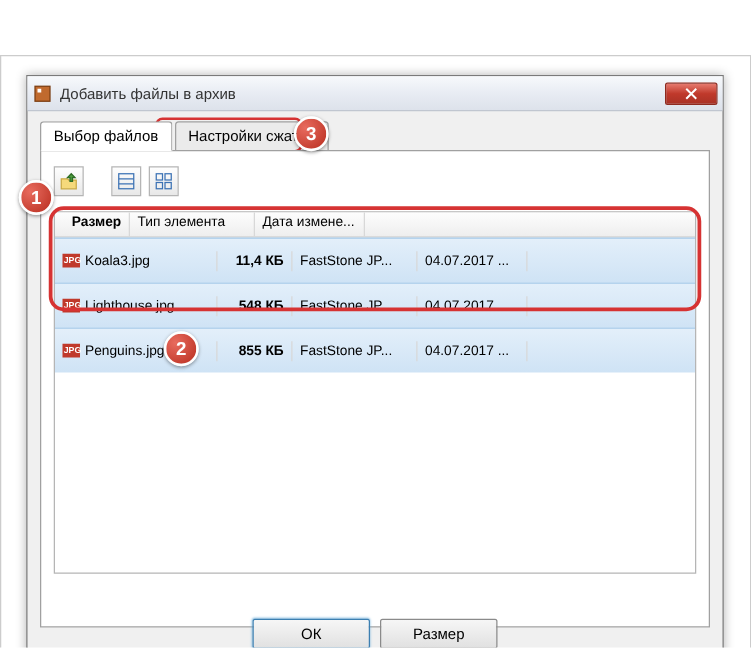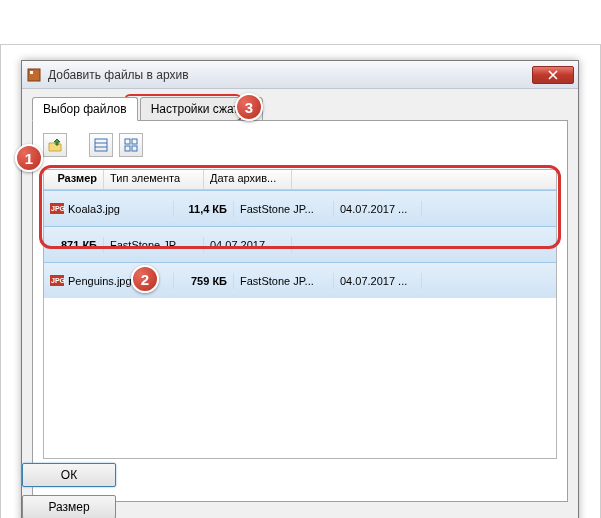--- a/index.html
+++ b/index.html
@@ -200,21 +200,20 @@
     padding-left:1px;
     line-height:11px;
   }
   .button-row {
     position:absolute;
     bottom: 10px;
     left: 0; right: 0;
     display:flex;
     justify-content:center;
     gap: 8px;
-    flex-direction: column;
   }
   .btn {
     width: 94px;
     height: 24px;
     border: 1px solid #8a8a8a;
     background: linear-gradient(to bottom,#f6f6f6,#e1e1e1);
     font-size: 12px;
     display:flex;align-items:center;justify-content:center;
     border-radius: 2px;
   }
@@ -295,43 +294,47 @@
               <rect x="8" y="8" width="5" height="5" fill="none" stroke="#3c72b4"></rect>
             </svg>
           </div>
         </div>
 
         <div class="file-area-wrap">
           <div class="file-list">
             <div class="file-header">
               <div class="col size">Размер</div>
               <div class="col type">Тип элемента</div>
-              <div class="col date">Дата архив...</div>
+              <div class="col date">Дата измене...</div>
             </div>
 
             <div class="file-row">
               <div class="col name">
                   <span class="jpg-icon">JPG</span>
                   <span>Koala3.jpg</span>
                 </div>
               <div class="col size">11,4 КБ</div>
               <div class="col type">FastStone JP...</div>
               <div class="col date">04.07.2017 ...</div>
             </div>
             <div class="file-row">
-              <div class="col size">871 КБ</div>
+              <div class="col name">
+                  <span class="jpg-icon">JPG</span>
+                  <span>Lighthouse.jpg</span>
+                </div>
+              <div class="col size">548 КБ</div>
               <div class="col type">FastStone JP...</div>
               <div class="col date">04.07.2017 ...</div>
             </div>
             <div class="file-row">
               <div class="col name">
                   <span class="jpg-icon">JPG</span>
                   <span>Penguins.jpg</span>
                 </div>
-              <div class="col size">759 КБ</div>
+              <div class="col size">855 КБ</div>
               <div class="col type">FastStone JP...</div>
               <div class="col date">04.07.2017 ...</div>
             </div>
           </div>
           <div class="file-area-border"></div>
         </div>
       </div>
     </div>
 
     <div class="button-row">

